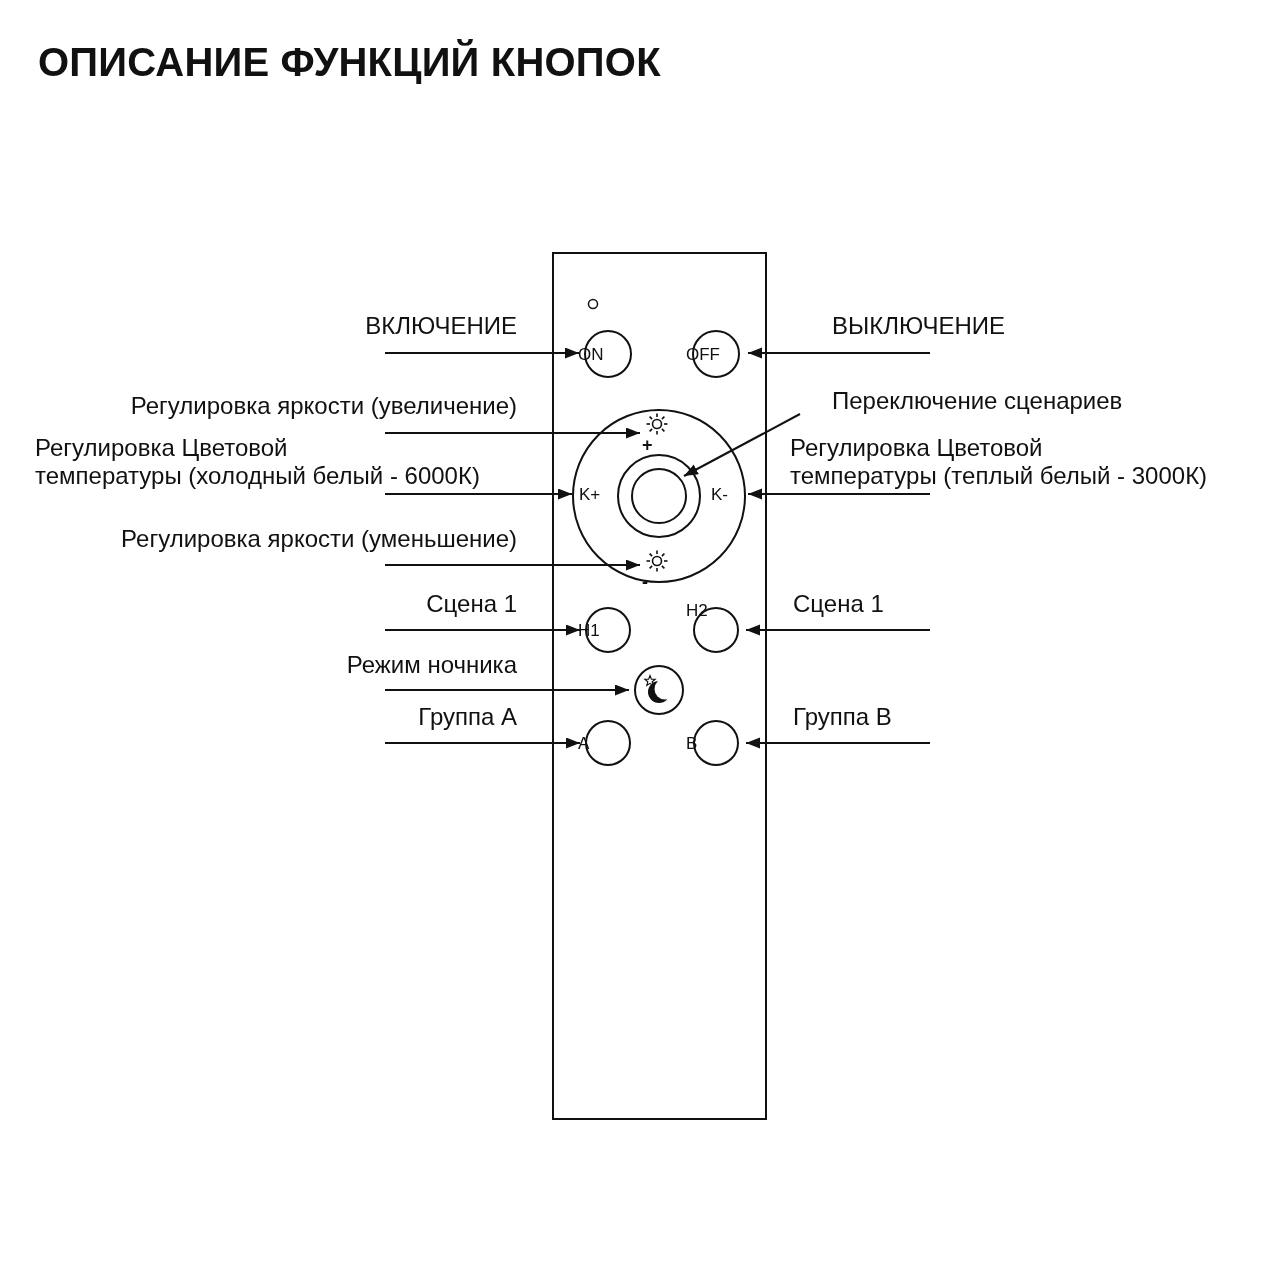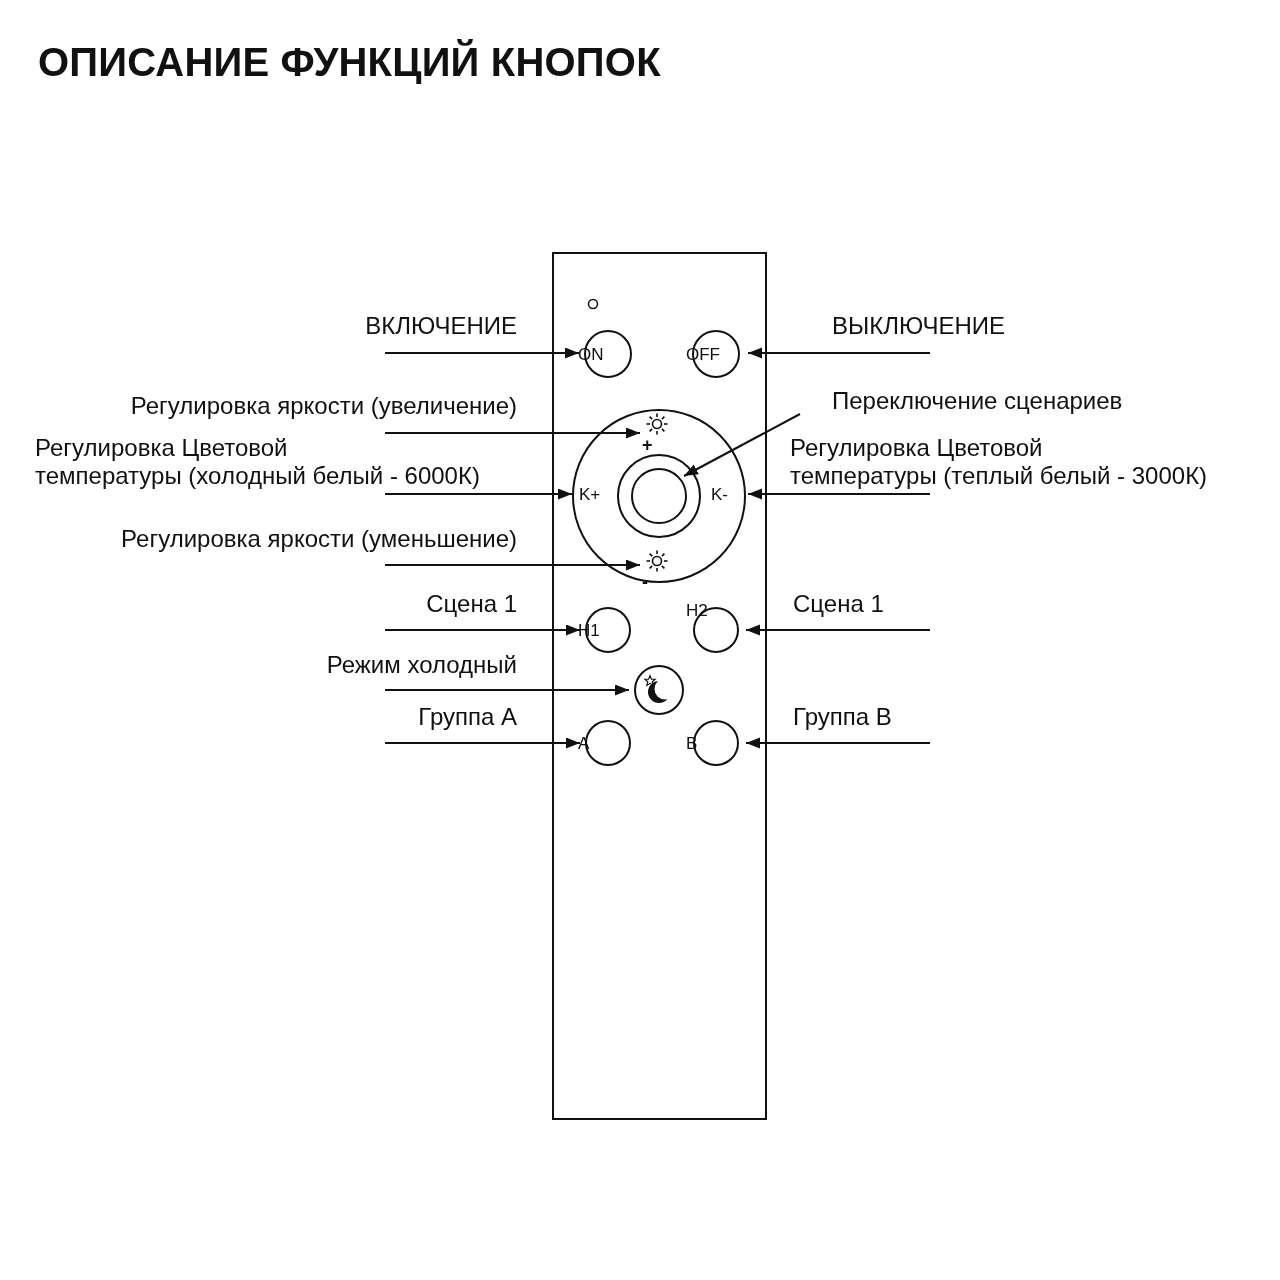--- a/index.html
+++ b/index.html
@@ -107,21 +107,21 @@
   </svg>
 
   <div class="lbl align-r" style="top:314px">ВКЛЮЧЕНИЕ</div>
   <div class="lbl align-r" style="top:394px">Регулировка яркости (увеличение)</div>
   <div class="lbl two-line" style="left:35px; top:434px">
     <div>Регулировка Цветовой</div>
     <div>температуры (холодный белый - 6000К)</div>
   </div>
   <div class="lbl align-r" style="top:527px">Регулировка яркости (уменьшение)</div>
   <div class="lbl align-r" style="top:592px">Сцена 1</div>
-  <div class="lbl align-r" style="top:653px">Режим холодный</div>
+  <div class="lbl align-r" style="top:653px">Режим ночника</div>
   <div class="lbl align-r" style="top:705px">Группа A</div>
 
   <div class="lbl align-l" style="top:314px">ВЫКЛЮЧЕНИЕ</div>
   <div class="lbl align-l" style="top:389px">Переключение сценариев</div>
   <div class="lbl two-line" style="left:790px; top:434px">
     <div>Регулировка Цветовой</div>
     <div>температуры (теплый белый - 3000К)</div>
   </div>
   <div class="lbl align-l" style="top:592px; left:793px">Сцена 1</div>
   <div class="lbl align-l" style="top:705px; left:793px">Группа B</div>

